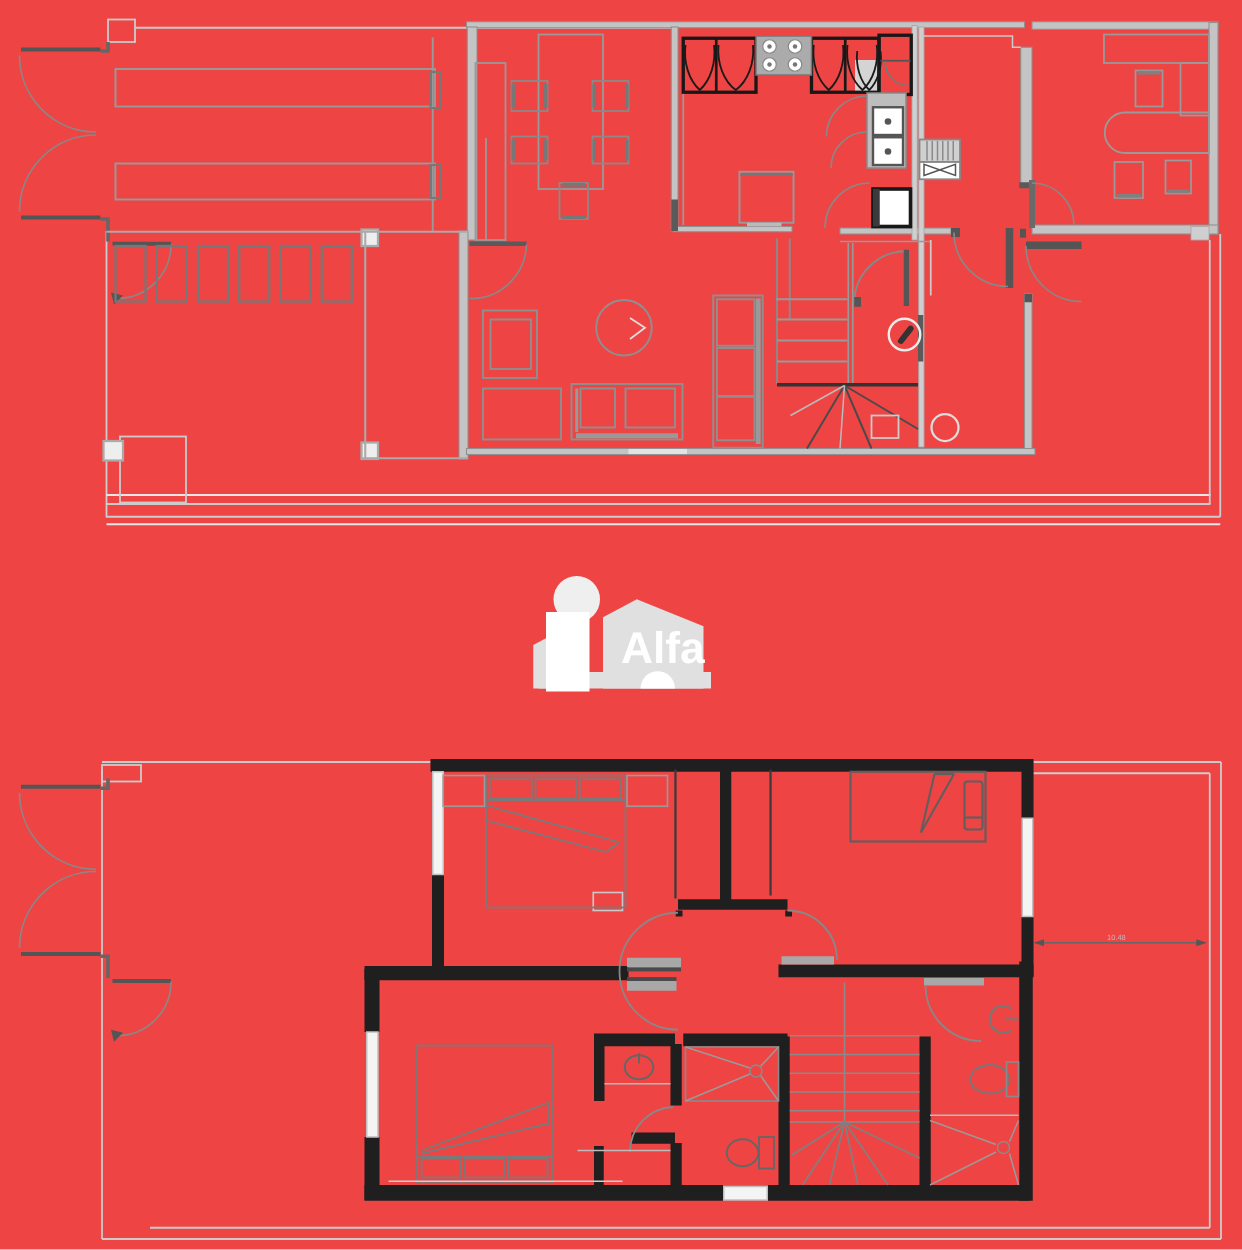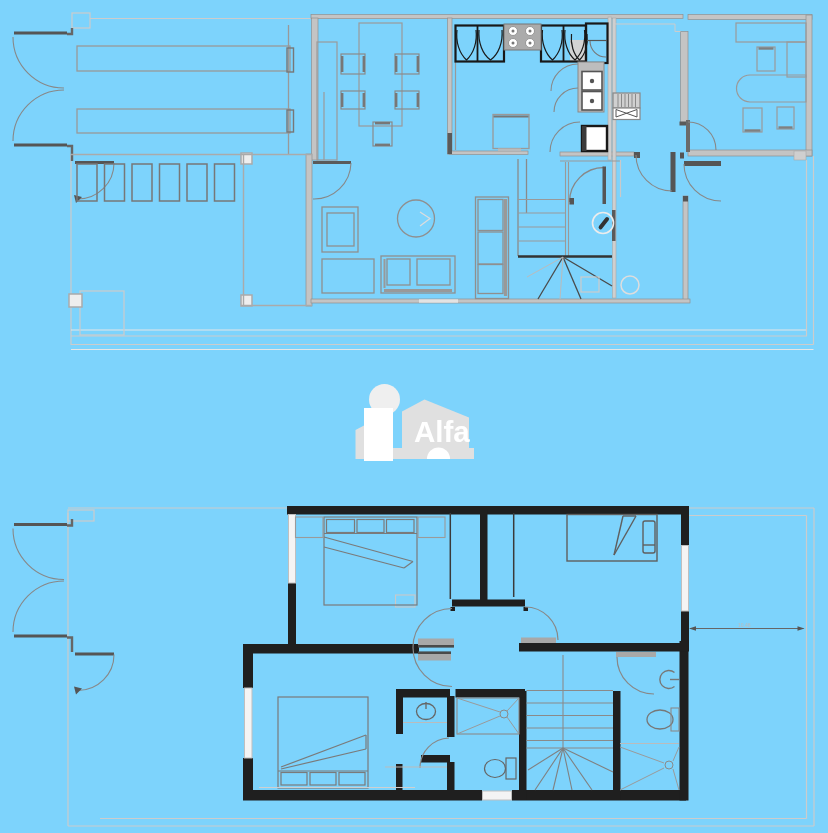--- a/index.html
+++ b/index.html
@@ -1,16 +1,16 @@
 <!DOCTYPE html>
 <html><head>
 <meta charset="utf-8">
 <style>
   html,body{margin:0;padding:0;background:#fff;}
-  #page{position:relative;width:828px;height:833px;background:#7dd3fc;overflow:hidden;
+  #page{position:relative;width:828px;height:833px;background:#ef4444;overflow:hidden;
         font-family:"Liberation Sans", sans-serif;text-decoration:underline;}
 </style>
 </head>
 <body>
 <div id="page">
 <svg width="828" height="833" viewBox="0 0 828 833" fill="none">
 
 <g id="logo">
   <polygon points="402,459 402,411.5 424.5,399.5 469,417.5 469,459" fill="#e0e0e0"></polygon>
   <rect x="359" y="448" width="115" height="11" fill="#e0e0e0"></rect>

